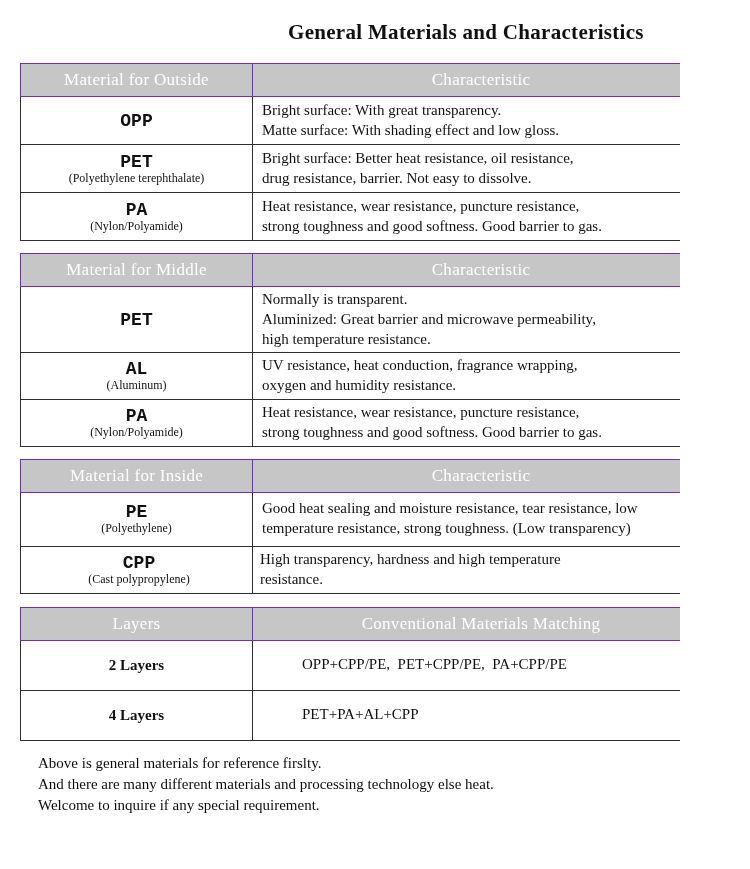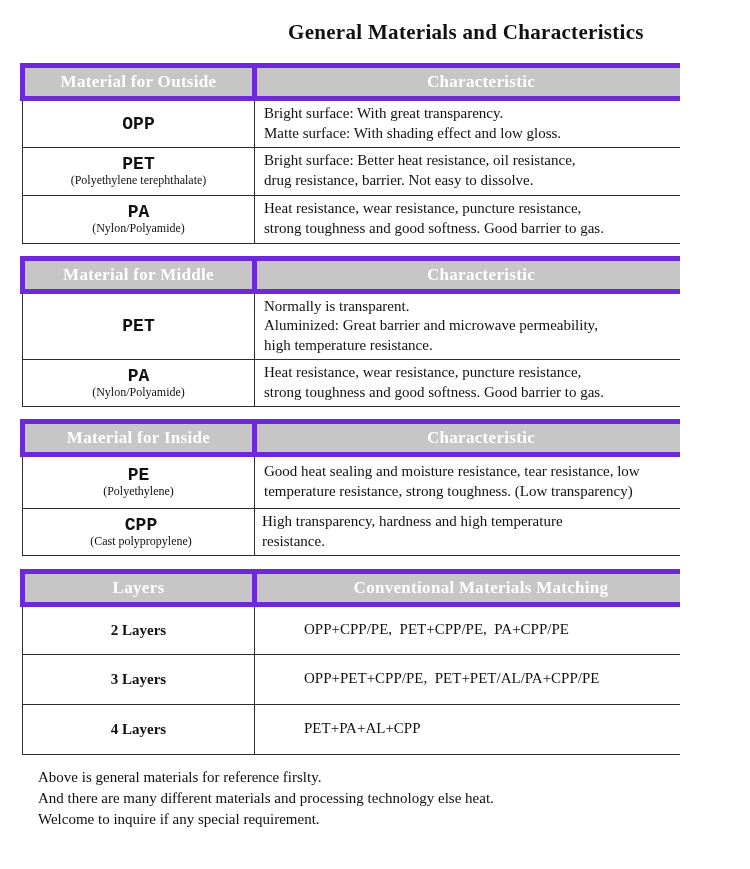--- a/index.html
+++ b/index.html
@@ -18,22 +18,22 @@
 
   .table-block { display: flex; align-items: stretch; margin-left: 20px; width: 730px; }
   .tb1 { margin-top: 18px; }
   .tb2 { margin-top: 12px; }
   .tb3 { margin-top: 12px; }
   .tb4 { margin-top: 13px; }
 
   table.mat { border-collapse: collapse; width: 690px; table-layout: fixed; }
   col.c1 { width: 232px; }
   th {
-    background: #c6c6c6; color: #ffffff; font-weight: bold; font-size: 17px;
-    height: 33px; border: 5px solid #6d28d9; text-align: center; letter-spacing: 0.3px;
+    background: #c6c6c6; color: #ffffff; font-weight: normal; font-size: 17px;
+    height: 33px; border: 1px solid #6d28d9; text-align: center; letter-spacing: 0.3px;
   }
   td { border: 1px solid #2e2e2e; background: #ffffff; vertical-align: middle; }
   td.mat-cell { text-align: center; padding: 2px; }
   .mat-name { font-size: 18px; font-weight: bold; font-family: Liberation Mono, monospace; }
   .mat-sub  { font-size: 12px; line-height: 1.15; }
   td.char-cell {
     font-size: 15px; padding: 3px 9px; white-space: pre-line; line-height: 1.32;
   }
   td.match-cell {
     font-size: 15px; padding: 3px 9px 3px 49px; white-space: pre-wrap; line-height: 1.32;
@@ -127,20 +127,28 @@
           <td class="mat-cell">
             <div class="mat-name">PET</div>
             <div class="mat-sub"></div>
           </td>
           <td class="char-cell">Normally is transparent.
 Aluminized: Great barrier and microwave permeability,
 high temperature resistance.</td>
         </tr>
         <tr>
           <td class="mat-cell">
+            <div class="mat-name">AL</div>
+            <div class="mat-sub">(Aluminum)</div>
+          </td>
+          <td class="char-cell">UV resistance, heat conduction, fragrance wrapping,
+oxygen and humidity resistance.</td>
+        </tr>
+        <tr>
+          <td class="mat-cell">
             <div class="mat-name">PA</div>
             <div class="mat-sub">(Nylon/Polyamide)</div>
           </td>
           <td class="char-cell">Heat resistance, wear resistance, puncture resistance,
 strong toughness and good softness. Good barrier to gas.</td>
         </tr>
       </tbody>
     </table>
     <div class="edge">
       <div class="edge-header"></div>
@@ -196,26 +204,20 @@
           <th>Layers</th>
           <th>Conventional Materials Matching</th>
         </tr>
       </thead>
       <tbody>
         <tr>
           <td class="mat-cell">
             <div class="layer-name">2 Layers</div>
           </td>
           <td class="match-cell">OPP+CPP/PE,  PET+CPP/PE,  PA+CPP/PE</td>
-        </tr>
-        <tr>
-          <td class="mat-cell">
-            <div class="layer-name">3 Layers</div>
-          </td>
-          <td class="match-cell">OPP+PET+CPP/PE,  PET+PET/AL/PA+CPP/PE</td>
         </tr>
         <tr>
           <td class="mat-cell">
             <div class="layer-name">4 Layers</div>
           </td>
           <td class="match-cell">PET+PA+AL+CPP</td>
         </tr>
       </tbody>
     </table>
     <div class="edge">

